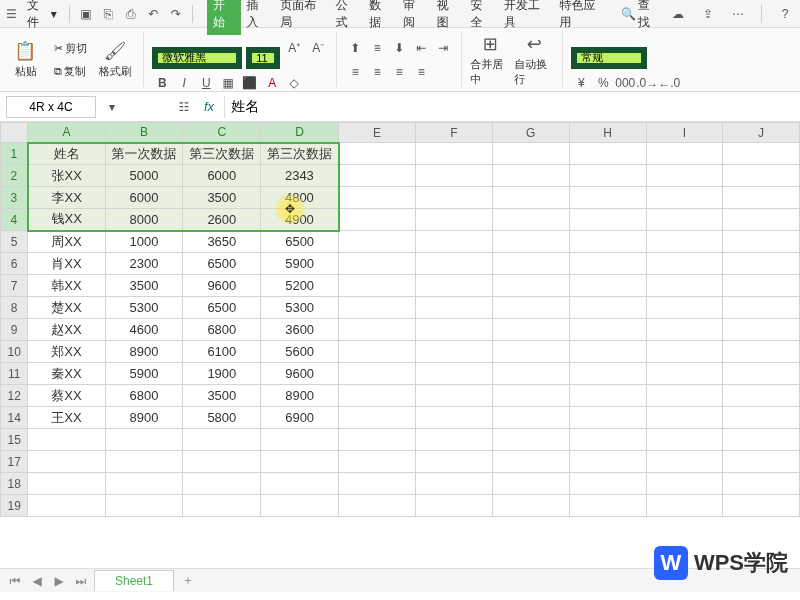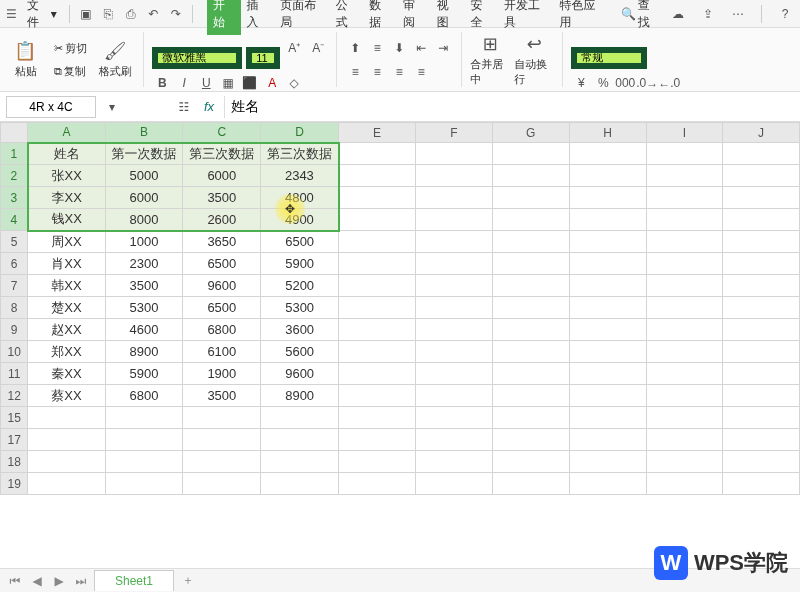--- a/index.html
+++ b/index.html
@@ -369,20 +369,33 @@
           <td class="">3500</td>
           <td class="">8900</td>
           <td class=""></td>
           <td class=""></td>
           <td class=""></td>
           <td class=""></td>
           <td class=""></td>
           <td class=""></td>
         </tr>
         <tr>
+          <th class="">14</th>
+          <td class="">王XX</td>
+          <td class="">8900</td>
+          <td class="">5800</td>
+          <td class="">6900</td>
+          <td class=""></td>
+          <td class=""></td>
+          <td class=""></td>
+          <td class=""></td>
+          <td class=""></td>
+          <td class=""></td>
+        </tr>
+        <tr>
           <th class="">15</th>
           <td class=""></td>
           <td class=""></td>
           <td class=""></td>
           <td class=""></td>
           <td class=""></td>
           <td class=""></td>
           <td class=""></td>
           <td class=""></td>
           <td class=""></td>

